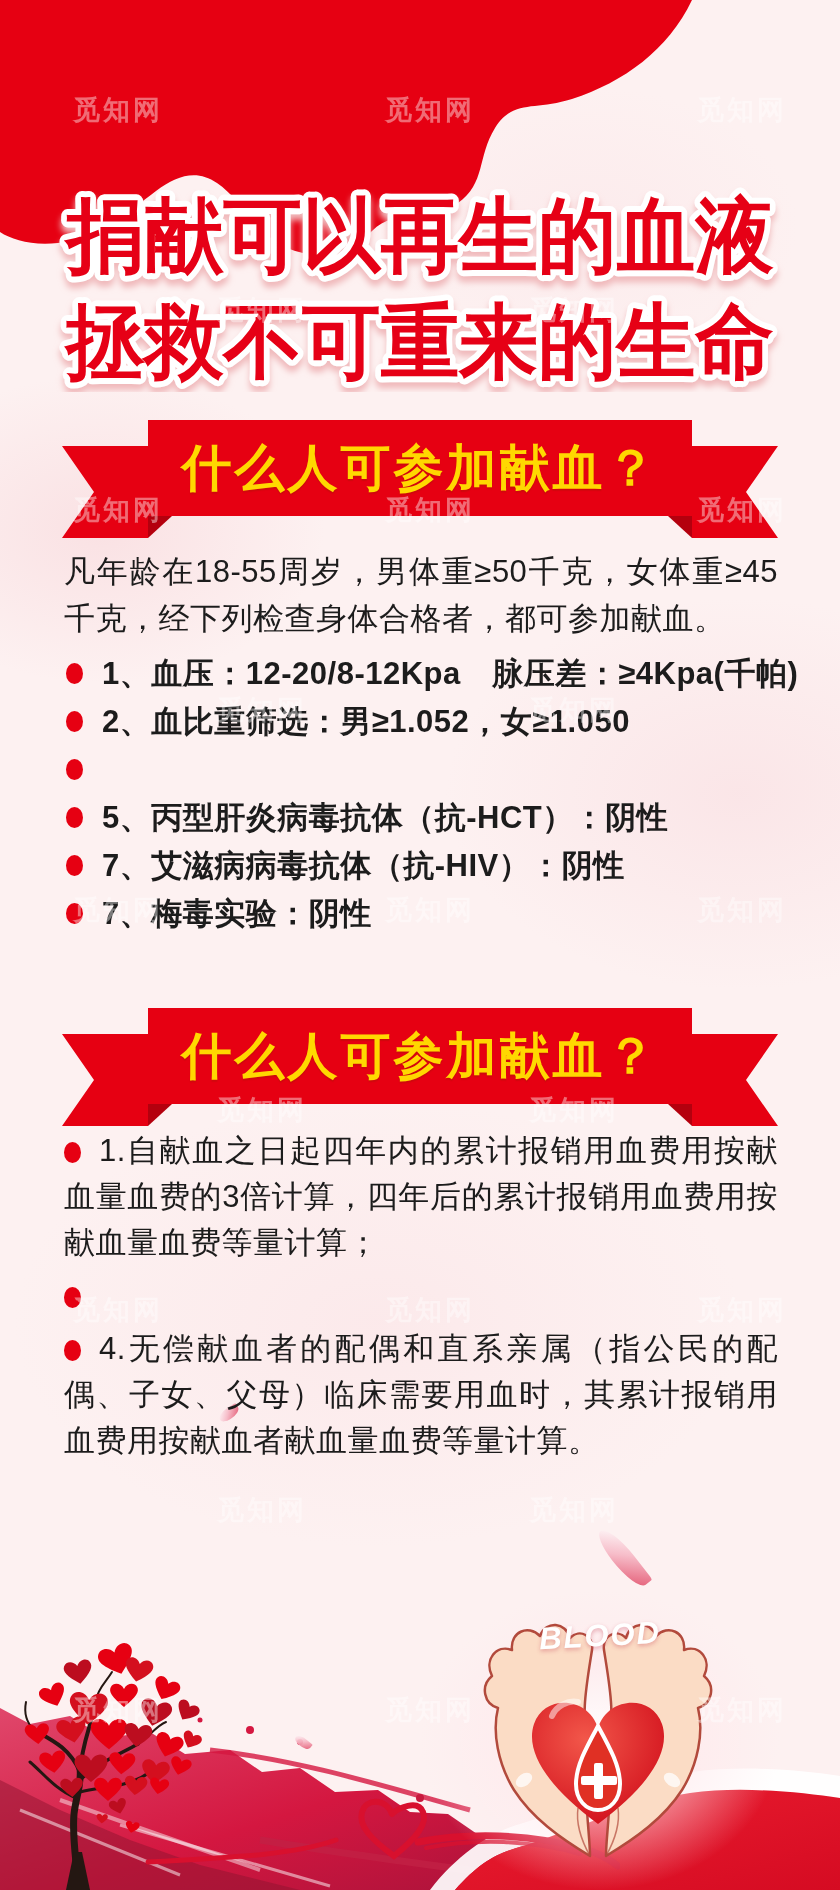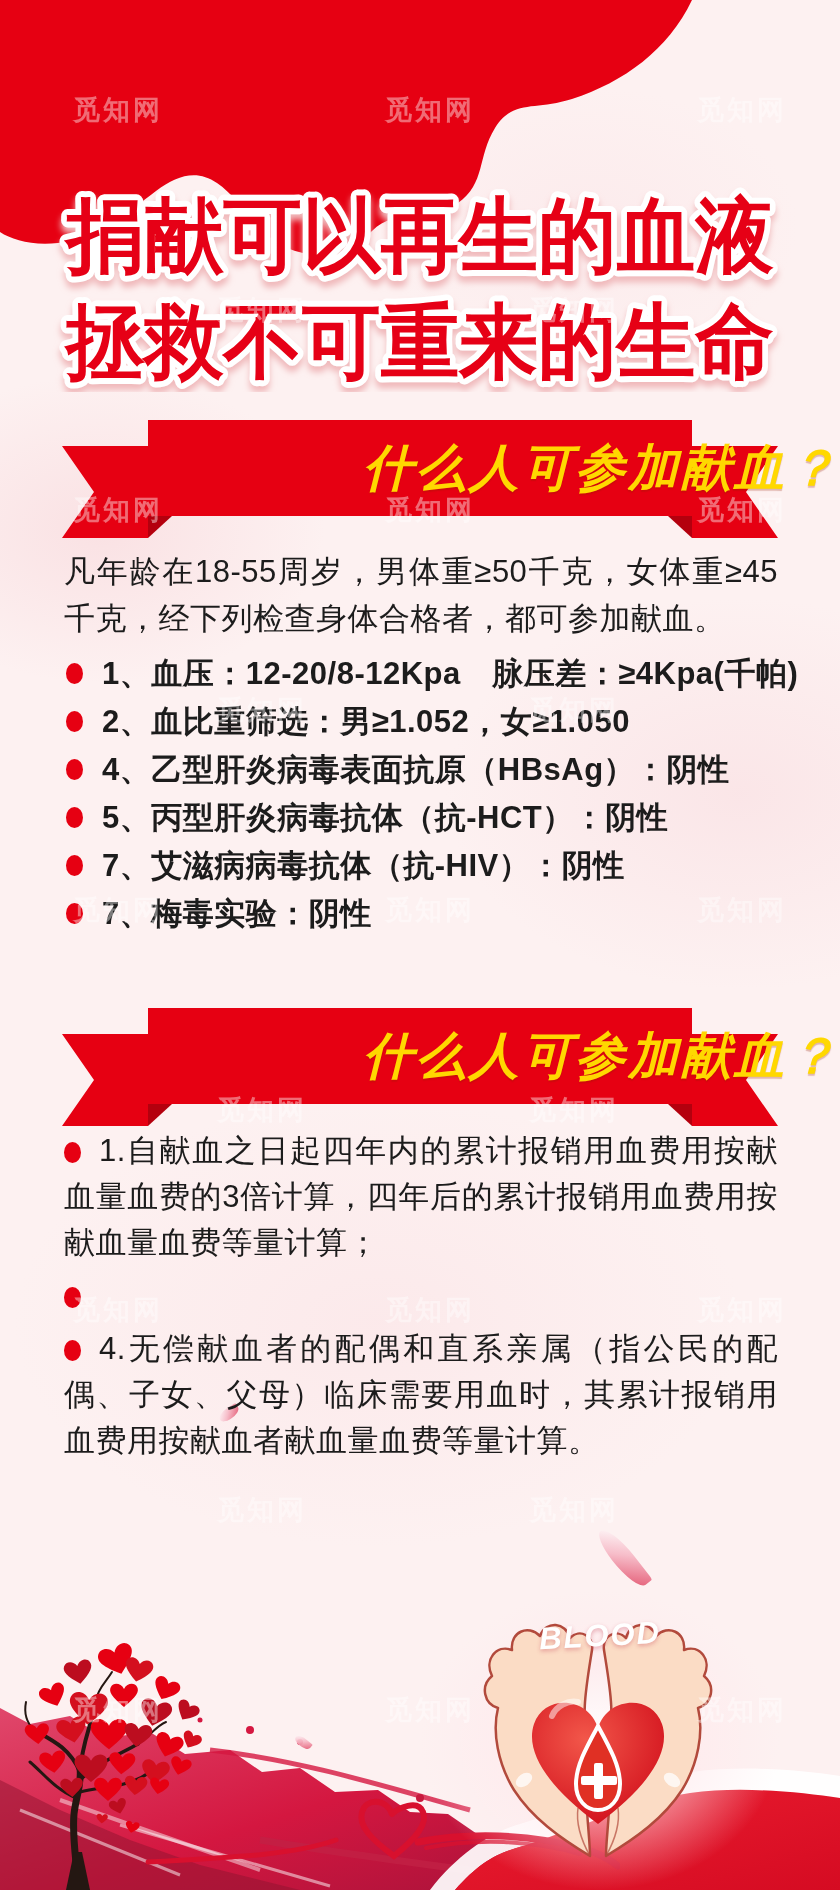--- a/index.html
+++ b/index.html
@@ -30,25 +30,24 @@
     fill:var(--red);
     stroke:#ffffff;stroke-width:12px;stroke-linejoin:round;
     paint-order:stroke fill;
     font-family:"Liberation Sans",sans-serif;
     font-weight:900;font-size:82px;
   }
 
   
   .banner-label{
     position:absolute;left:0;width:840px;height:96px;
-    text-align:right;line-height:96px;
+    text-align:center;line-height:96px;
     font-size:50px;font-weight:900;letter-spacing:3px;
     color:var(--yellow);
     text-shadow:0 2px 1px rgba(150,30,0,.28);
-    font-style:italic;
   }
 
   
   .body-text{
     font-size:31px;font-weight:400;color:var(--ink);
     letter-spacing:.5px;text-align:justify;text-justify:inter-character;
   }
   #intro{left:64px;top:548px;width:714px;line-height:47px;}
   #list1{left:64px;top:650px;width:714px;list-style:none;margin:0;padding:0;}
   #list1 li{position:relative;padding-left:38px;height:48px;line-height:48px;
@@ -117,21 +116,21 @@
       <rect x="118" y="0" width="544" height="96" fill="#e60012"></rect>
     </svg>
     <div class="banner-label" style="top:0">什么人可参加献血？</div>
   </div>
 
   <div id="intro" class="abs body-text" style="z-index:12">凡年龄在18-55周岁，男体重≥50千克，女体重≥45千克，经下列检查身体合格者，都可参加献血。</div>
 
   <ul id="list1" class="abs" style="z-index:12">
       <li><span class="bullet"></span><span>1、血压：12-20/8-12Kpa　脉压差：≥4Kpa(千帕)</span></li>
       <li><span class="bullet"></span><span>2、血比重筛选：男≥1.052，女≥1.050</span></li>
-      <li><span class="bullet"></span><span>4、乙型肝炎病毒表面抗原（HBsAg）：阴性</span></li>
+      <li><span class="bullet"></span></li>
       <li><span class="bullet"></span><span>5、丙型肝炎病毒抗体（抗-HCT）：阴性</span></li>
       <li><span class="bullet"></span><span>7、艾滋病病毒抗体（抗-HIV）：阴性</span></li>
       <li><span class="bullet"></span><span>7、梅毒实验：阴性</span></li>
     </ul>
 
   <div class="abs" style="left:0;top:1008px;width:840px;height:130px;z-index:12">
     <svg class="abs" style="left:30px;top:0" width="780" height="122" viewBox="0 0 780 122">
       <polygon points="32,26 118,26 118,118 32,118 64,72" fill="#e60012"></polygon>
       <polygon points="748,26 662,26 662,118 748,118 716,72" fill="#e60012"></polygon>
       <polygon points="118,96 118,118 142,96" fill="#b4000e"></polygon>

